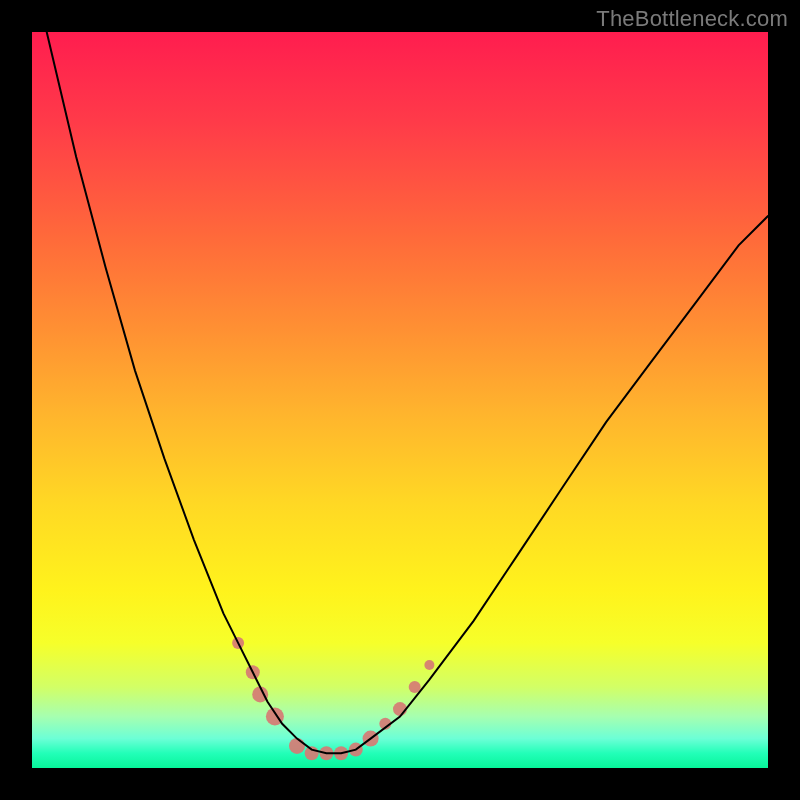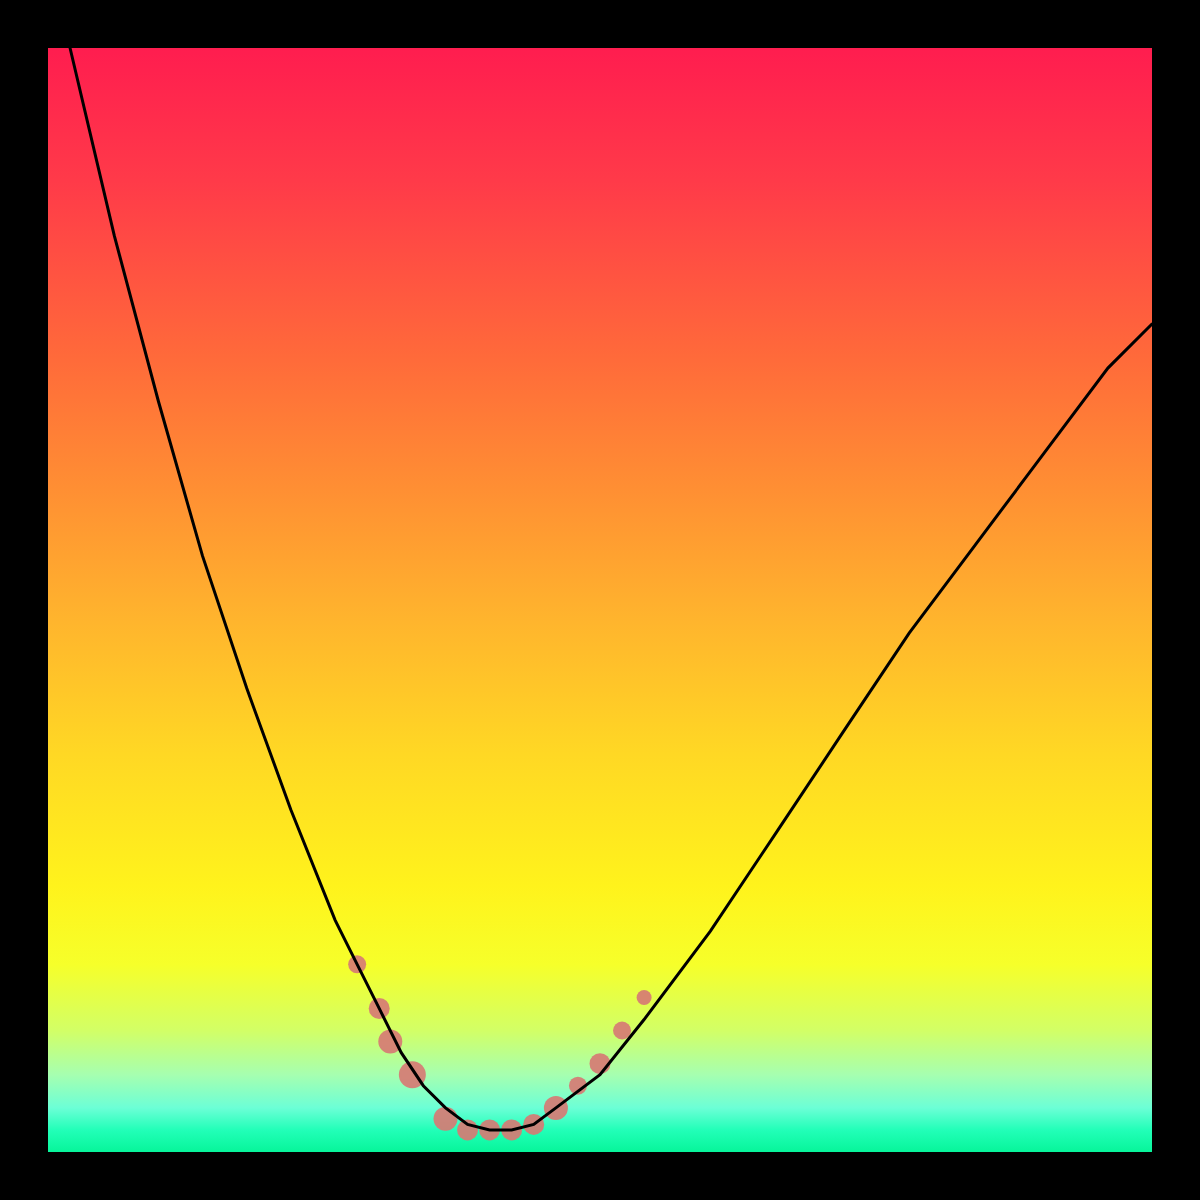--- a/index.html
+++ b/index.html
@@ -65,20 +65,21 @@
     fill: none;
     stroke: #000;
     stroke-width: 2;
     stroke-linecap: round;
   }
 </style>
 </head>
 <body>
 
 <div class="frame">
+  <div class="watermark">TheBottleneck.com</div>
   <div class="plot">
     <svg class="curve" viewBox="0 0 736 736">
       <g id="dots-group">
           <circle cx="206.1" cy="610.9" r="6" class="dot"></circle>
           <circle cx="220.8" cy="640.3" r="7" class="dot"></circle>
           <circle cx="228.2" cy="662.4" r="8" class="dot"></circle>
           <circle cx="242.9" cy="684.5" r="9" class="dot"></circle>
           <circle cx="265.0" cy="713.9" r="8" class="dot"></circle>
           <circle cx="279.7" cy="721.3" r="7" class="dot"></circle>
           <circle cx="294.4" cy="721.3" r="7" class="dot"></circle>

